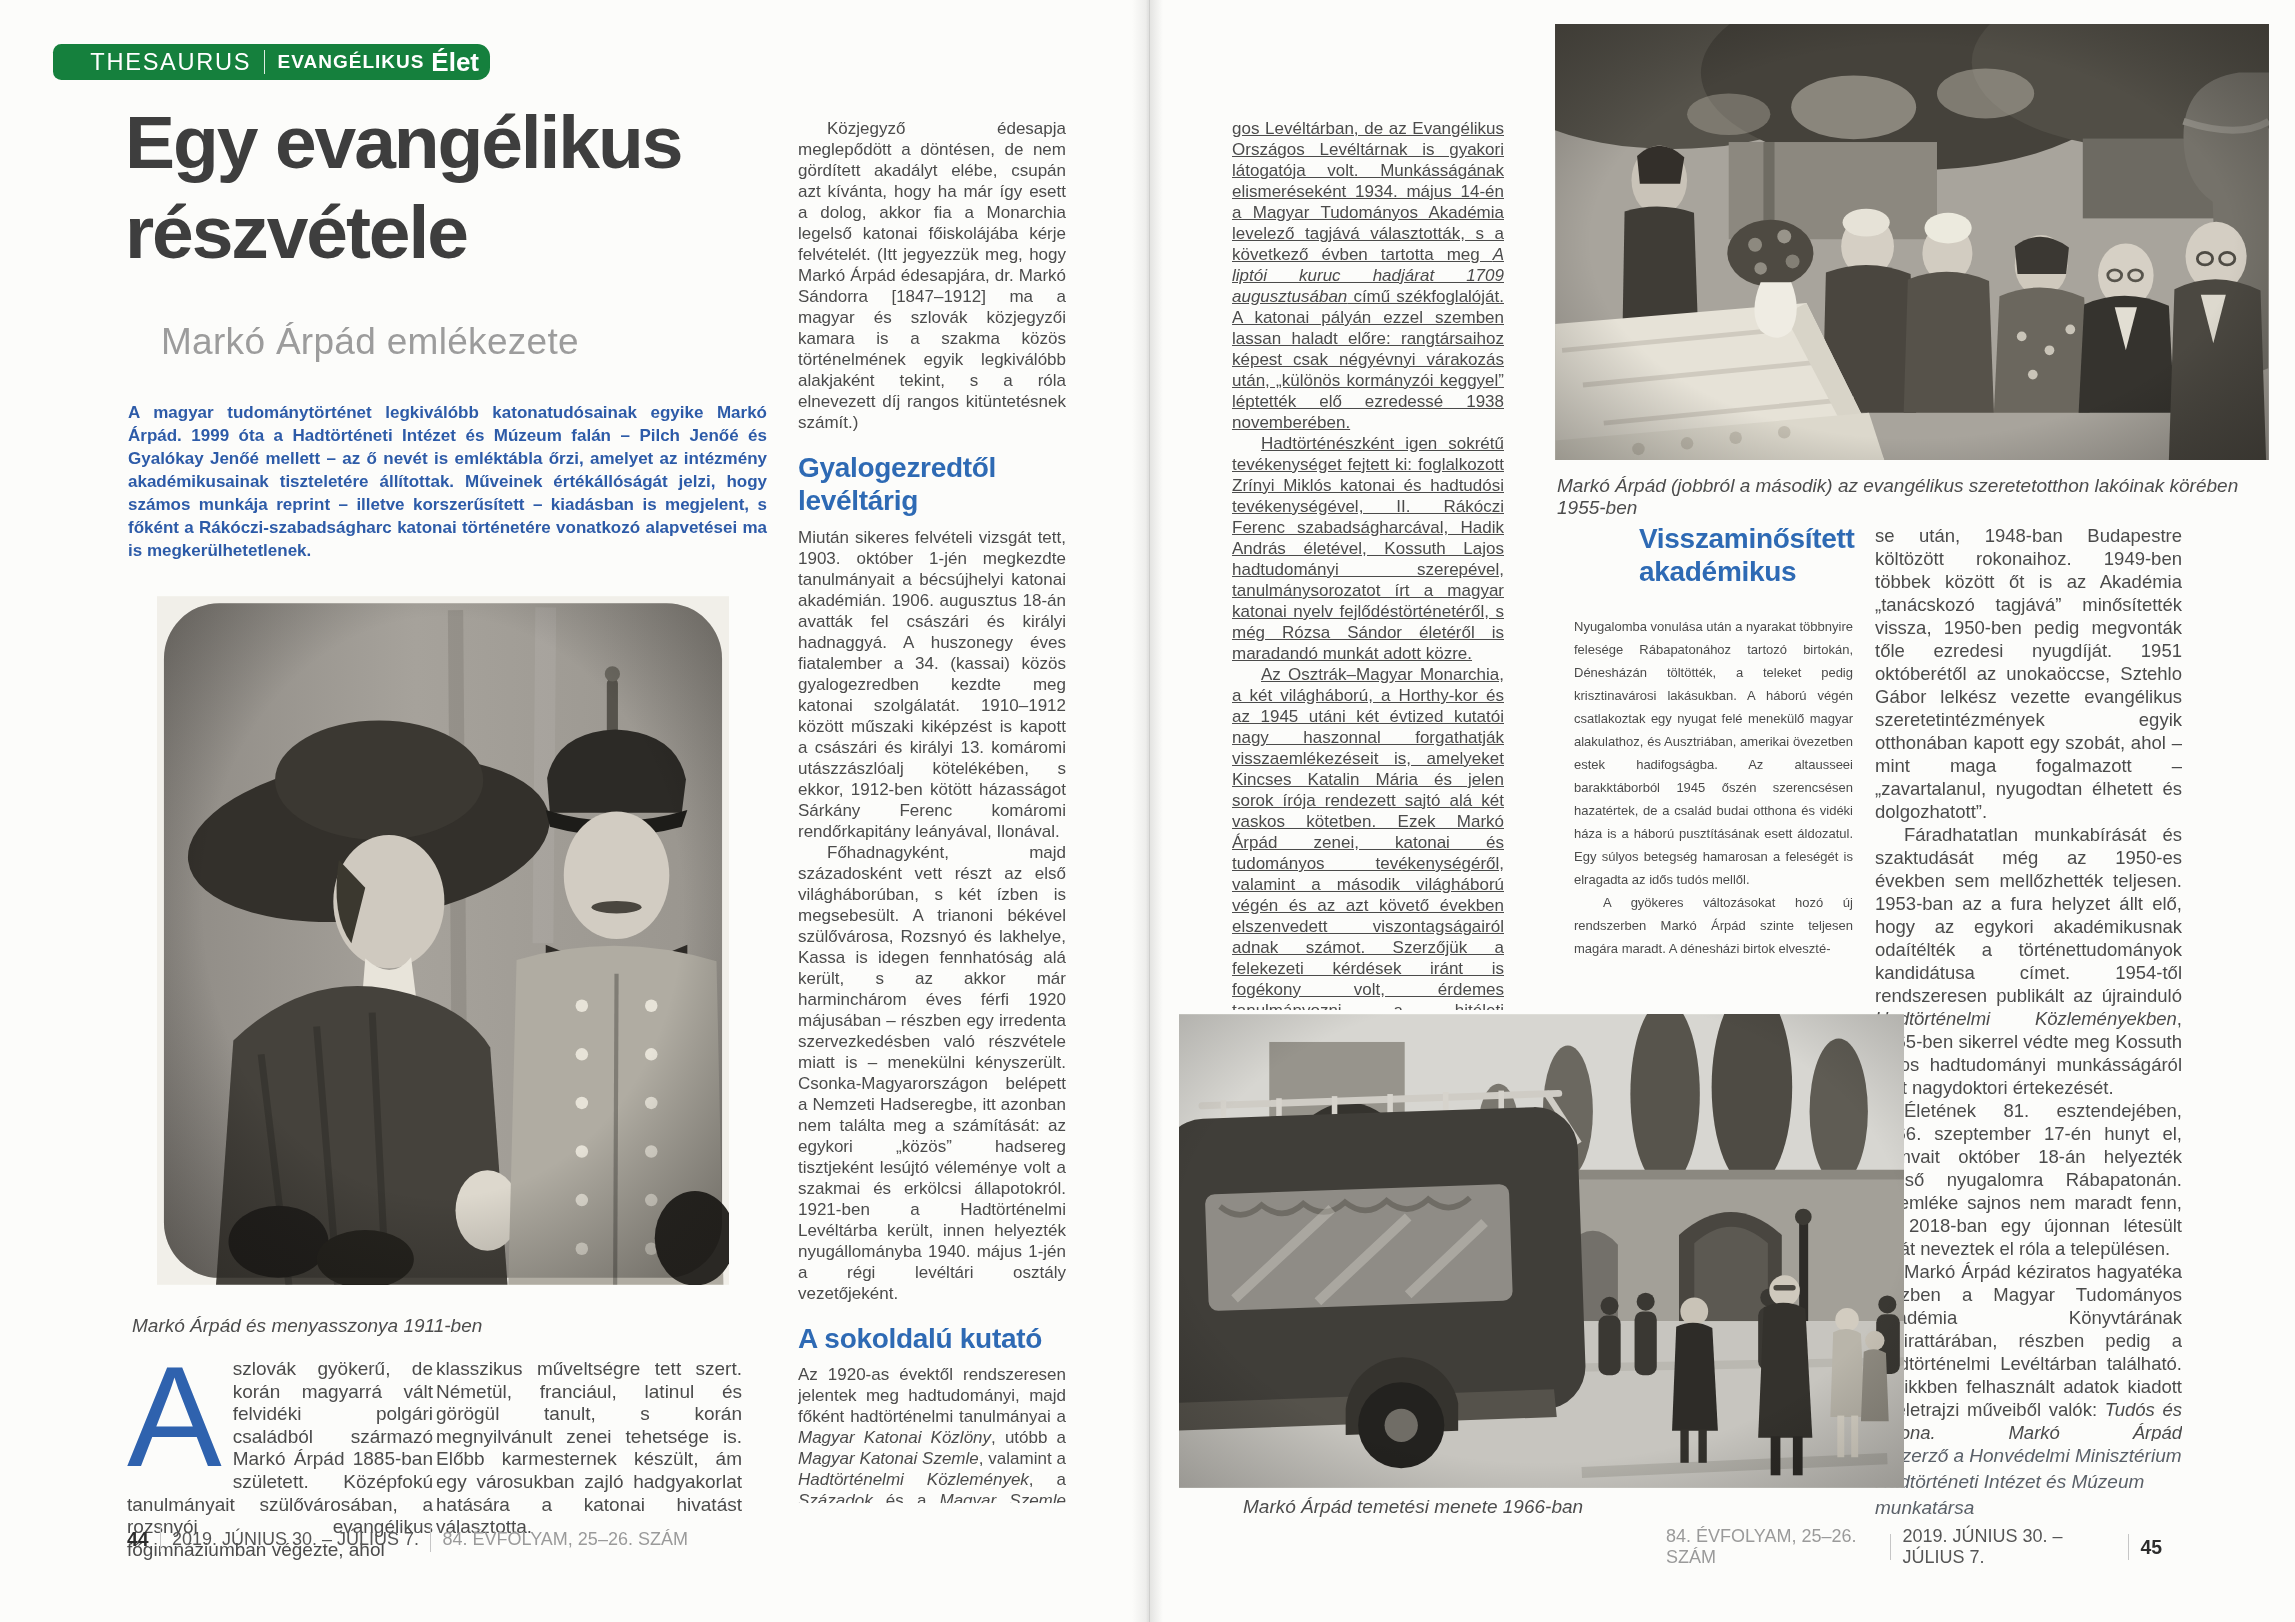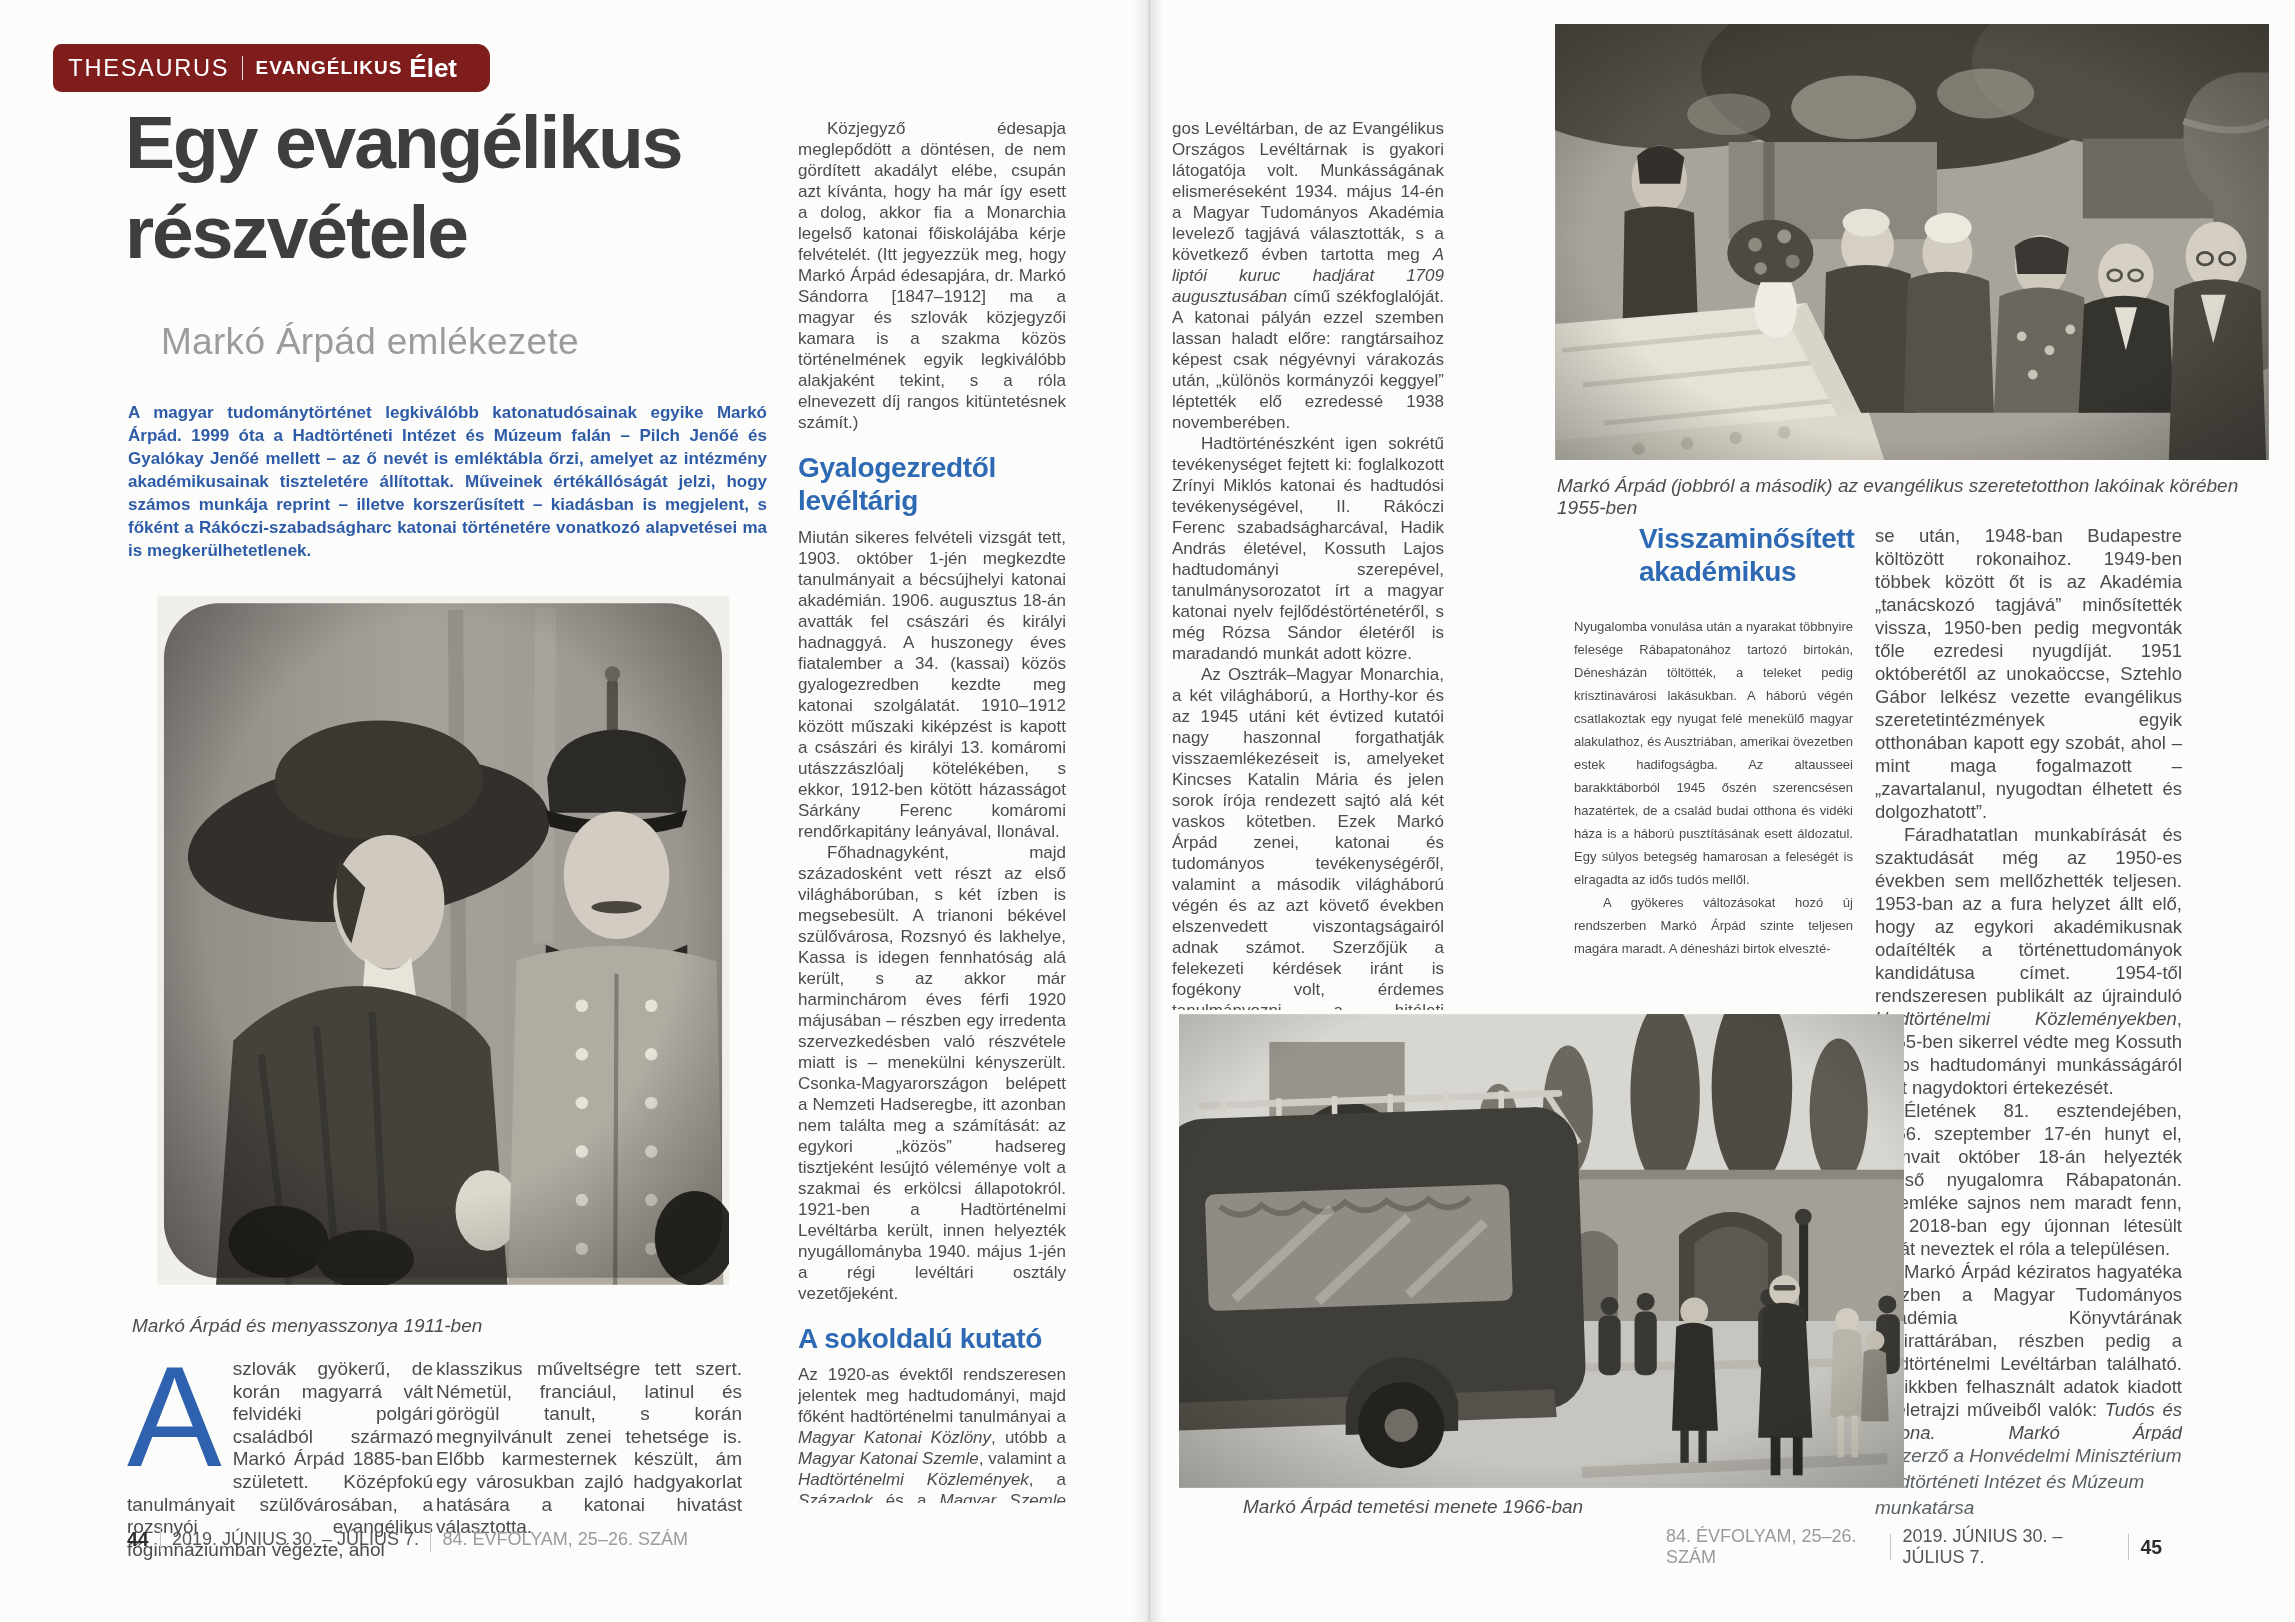--- a/index.html
+++ b/index.html
@@ -3,23 +3,23 @@
 <meta charset="utf-8">
 <style>
   html,body{margin:0;padding:0;background:#e9e9e7;}
   .spread{position:relative;width:2295px;height:1623px;background:#fcfcfa;overflow:hidden;
           font-family:"Liberation Sans","DejaVu Sans",sans-serif;color:#4b4b4b;}
   .gutter{position:absolute;left:1132px;top:0;width:31px;height:1623px;
           background:linear-gradient(90deg,rgba(0,0,0,0) 0%,rgba(40,40,40,.07) 45%,rgba(40,40,40,.13) 52%,rgba(0,0,0,0) 100%);}
   .gutterline{position:absolute;left:1149px;top:0;width:1.4px;height:1623px;background:rgba(60,60,60,.12);}
 
   
-  .pill{position:absolute;left:53px;top:44px;width:437px;height:48px;background:#7f1d1d;
+  .pill{position:absolute;left:53px;top:44px;width:437px;height:36px;background:#15803d;
         border-radius:8.3px 12.5px 12.5px 8.3px;color:#fff;display:flex;align-items:center;
-        justify-content:flex-end;padding-right:33px;box-sizing:border-box;gap:12.5px;}
+        justify-content:flex-end;padding-right:11px;box-sizing:border-box;gap:12.5px;}
   .pill-thesaurus{font-size:23.6px;letter-spacing:1.7px;font-weight:400;}
   .pill-divider{width:1.4px;height:23.6px;background:rgba(255,255,255,.85);}
   .pill-brand{font-size:19px;letter-spacing:1px;font-weight:600;}
   .pill-brand2{font-size:26px;font-weight:700;margin-left:-5.6px;}
 
   .title{position:absolute;left:125px;top:97px;margin:0;font-size:75px;line-height:1.2;
          font-weight:700;color:#3e3e3e;letter-spacing:-2.1px;}
   .subtitle{position:absolute;left:129px;top:321px;font-size:37px;color:#9c9c9c;letter-spacing:0.3px;margin-left:32px;}
   .lead{position:absolute;left:128px;top:401px;width:639px;font-size:17px;line-height:23px;
         font-weight:700;color:#2d5ba8;text-align:justify;}
@@ -38,21 +38,21 @@
   .minicol{position:absolute;top:1358px;width:306px;font-size:19px;line-height:22.6px;
            text-align:justify;color:#4b4b4b;}
   .minicol1{left:127px;}
   .minicol2{left:436px;}
   .dropcap{float:left;font-size:142px;line-height:.78;color:#2f62ae;padding:4.2px 11px 0 0;font-weight:400;}
 
   .col{position:absolute;font-size:17px;line-height:21px;color:#4b4b4b;text-align:justify;overflow:hidden;}
   .col p{margin:0;}
   .col p.ind{text-indent:29px;}
   .col2{left:798px;top:118px;width:268px;height:1385px;}
-  .col3{left:1172px;top:118px;width:272px;height:892px;}
+  .col3{left:1232px;top:118px;width:272px;height:892px;text-decoration:underline;}
   .col4{left:1574px;top:615px;width:279px;height:397px;font-size:13px;line-height:23px;}
   .col5{left:1875px;top:524px;width:307px;height:917px;font-size:18.5px;line-height:23px;}
   .colhead{color:#2e6ab4;font-weight:700;font-size:28px;line-height:33px;margin:18px 0 9.7px;letter-spacing:-0.3px;text-align:left;}
   .head3{position:absolute;left:1639px;top:522px;width:299px;margin:0;}
   .author-note{position:absolute;left:1875px;top:1443px;width:309px;font-style:italic;
                font-size:19px;line-height:26px;color:#5a6068;}
 
   .footer{position:absolute;top:1526px;font-size:18px;color:#555;display:flex;align-items:center;}
   .footer-left{left:127px;}
   .footer-right{left:1666px;width:496px;justify-content:flex-end;}

